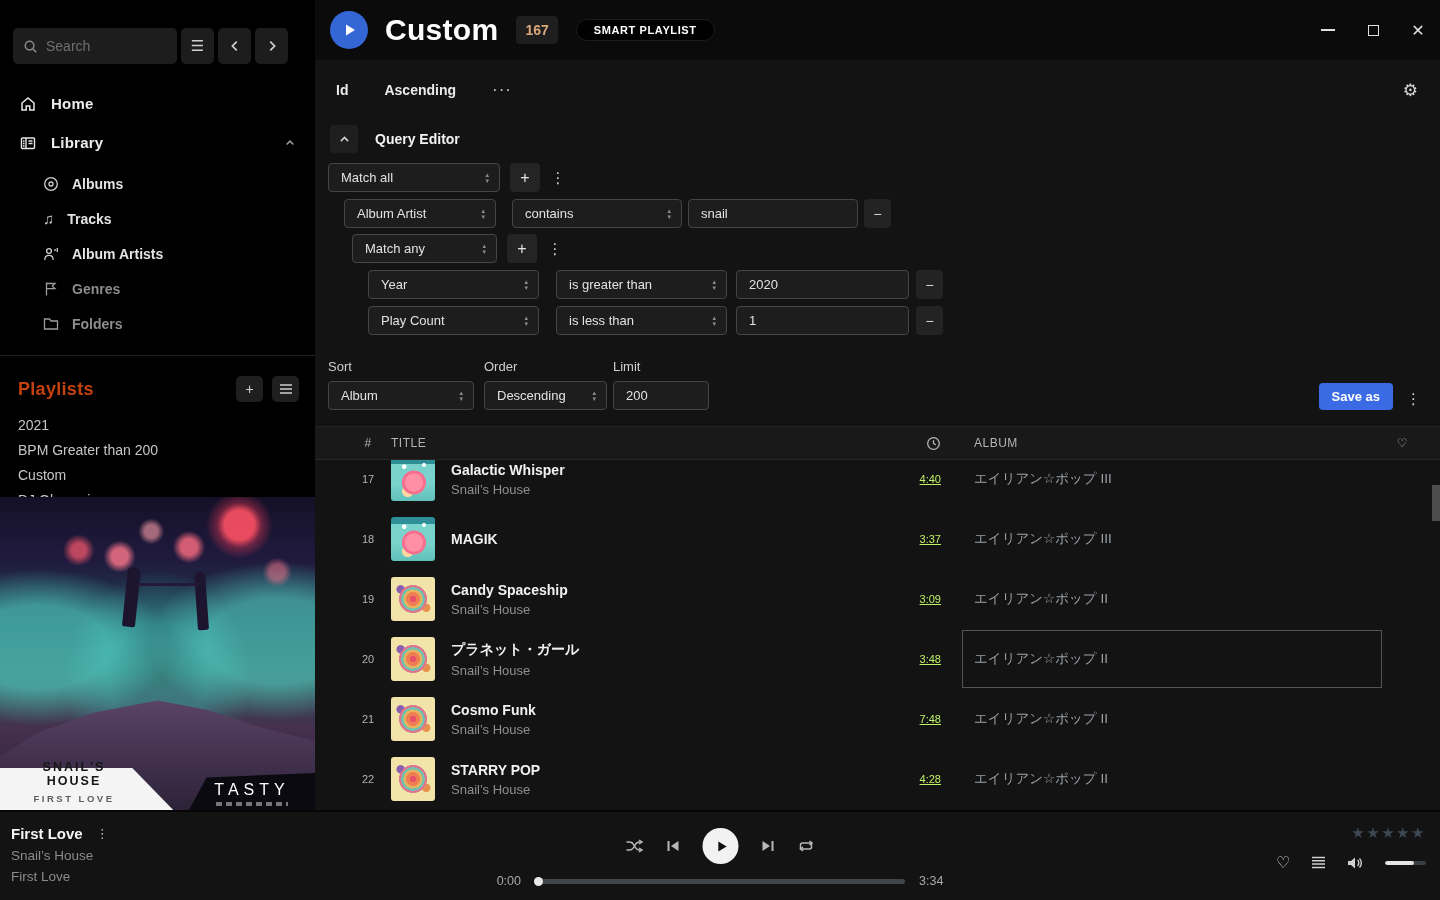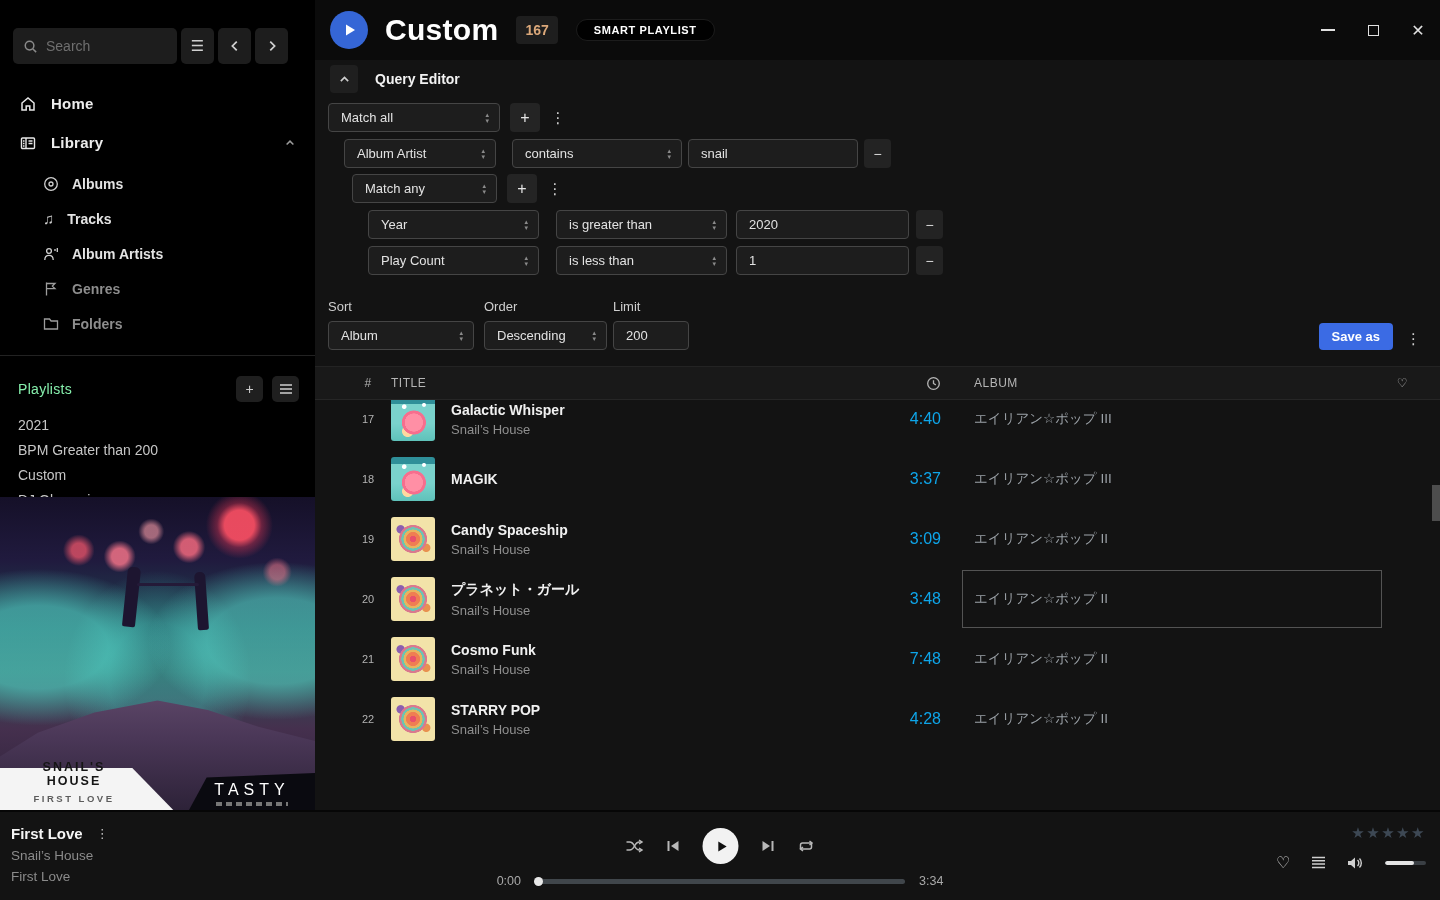--- a/index.html
+++ b/index.html
@@ -14,21 +14,21 @@
   .search-box input::placeholder { color:#6f6f6f; }
   .icon-btn { width:33px; height:36px; background:#1d1d1d; border-radius:5px; display:flex; align-items:center; justify-content:center; color:#d0d0d0; font-size:15px; }
   .nav { padding-top:10px; }
   .nav-item { height:39px; display:flex; align-items:center; gap:14px; padding:0 19px; color:#ececec; font-size:15px; font-weight:700; letter-spacing:.2px; cursor:pointer; }
   .nav-item .chev { margin-left:auto; color:#9a9a9a; }
   .sub-items { padding:4px 0 2px 0; }
   .sub-item { height:35px; display:flex; align-items:center; gap:13px; padding:0 19px 0 43px; color:#e3e3e3; font-size:14px; font-weight:700; cursor:pointer; }
   .sub-item.dim { color:#8d8d8d; }
   .side-divider { border-top:1px solid #222; margin:12px 0 0 0; }
   .pl-header { display:flex; align-items:center; padding:20px 16px 4px 18px; }
-  .pl-header .pl-title { font-size:14px; font-weight:400; color:#86efac; letter-spacing:.3px; }
+  .pl-header .pl-title { font-size:18px; font-weight:700; color:#c2410c; letter-spacing:.3px; }
   .pl-header .mini-btn { width:27px; height:26px; background:#1f1f1f; border-radius:5px; color:#cfcfcf; display:flex; align-items:center; justify-content:center; font-size:14px; }
   .pl-header .mini-btn + .mini-btn { margin-left:9px; }
   .pl-header .spacer { flex:1; }
   .pl-items { padding:6px 18px; }
   .pl-item { height:25px; display:flex; align-items:center; color:#c6c6c6; font-size:14px; cursor:pointer; }
 
   
   .art { position:absolute; left:0; bottom:0; width:315px; height:313px; overflow:hidden;
     background:
       radial-gradient(circle at 76% 9%, rgba(255,80,100,.9) 0 4%, rgba(255,60,90,.35) 6%, transparent 9%),
@@ -101,21 +101,21 @@
   .g1-cond { margin:7px 0 0 29px; }
   .g2-head { margin:6px 0 0 37px; }
   .g2-cond { margin:7px 0 0 53px; }
   .w172{width:172px} .w152{width:152px} .w170{width:170px} .w155{width:171px} .w173{width:173px} .w145{width:145px}
   .gap16{margin-left:16px} .gap6{margin-left:6px} .gap17{margin-left:17px} .gap9{margin-left:9px} .gap7{margin-left:7px}
 
   .sort-row { display:flex; margin:24px 0 0 13px; position:relative; padding-right:120px; }
   .fgroup { display:flex; flex-direction:column; }
   .fgroup .flabel { font-size:13px; color:#cfcfcf; margin-bottom:7px; }
   .fgroup + .fgroup { margin-left:10px; }
-  .w146{width:146px} .w123{width:123px} .w76{width:76px}
+  .w146{width:146px} .w123{width:123px} .w76{width:96px}
   .save-btn { position:absolute; right:47px; bottom:0; height:27px; padding:0 13px; background:#3b6be4; border:none; border-radius:4px;
     color:#fff; font-size:13px; font-weight:700; font-family:inherit; cursor:pointer; }
   .save-dots { position:absolute; right:19px; bottom:2px; color:#cfcfcf; font-size:15px; cursor:pointer; }
 
   
   .songs { margin-top:16px; border-top:1px solid #232323; }
   .tgrid { display:grid; grid-template-columns:46px 60px 420px 70px 33px 406px 45px; padding:0 15px 0 30px; align-items:center; }
   .thead { height:33px; background:#191919; border-bottom:1px solid #262626; }
   .thead .h { font-size:12px; color:#b5b5b5; letter-spacing:.5px; }
   .h-idx { text-align:center; font-size:13px; }
@@ -132,21 +132,21 @@
       radial-gradient(circle at 52% 58%, #ff8fa5 0 26%, #f76e8e 27% 34%, transparent 36%),
       radial-gradient(circle at 38% 78%, #ffd9a0 0 12%, transparent 14%),
       linear-gradient(180deg,#2f8f99 0 16%, #7ad2cc 16% 60%, #5fc2ba 100%); }
   .art-cream { background:
       radial-gradient(circle at 50% 50%, #e8506a 0 10%, #ef7e52 11% 22%, #e8b35e 23% 30%, #6cc4b2 31% 37%, #d9788e 38% 44%, transparent 46%),
       radial-gradient(circle at 22% 28%, #8a5fb0 0 8%, transparent 10%),
       radial-gradient(circle at 80% 70%, #e8914f 0 8%, transparent 10%),
       #f2e3a9; }
   .c-title .t { font-size:14px; font-weight:600; color:#f1f1f1; }
   .c-title .a { font-size:13px; color:#8f8f8f; margin-top:4px; }
-  .c-dur { justify-self:end; font-size:16px; color:#0ea5e9; }
+  .c-dur { justify-self:end; font-size:11px; color:#bef264;text-decoration:underline; }
   .c-album { font-size:13.5px; color:#9aa0a6; height:58px; display:flex; align-items:center; }
   .c-album.focused { border:1px solid #535353; margin-left:-12px; padding-left:11px; margin-right:-2px; }
   .scroll-thumb { position:absolute; right:0; top:485px; width:8px; height:36px; background:#4d4d4d; }
 
   
   #player { position:absolute; left:0; top:810px; width:1440px; height:90px; background:#131313; border-top:2px solid #060606; }
   .np { position:absolute; left:11px; top:13px; }
   .np-title-row { display:flex; align-items:center; gap:13px; }
   .np-title { font-size:15px; font-weight:700; color:#f5f5f5; }
   .np-dots { color:#bdbdbd; font-size:13px; cursor:pointer; }
@@ -312,20 +312,26 @@
       <div class="wc">
           <span class="bar"></span>
         </div>
       <div class="wc">
           <span class="sq"></span>
         </div>
       <div class="wc close">✕</div>
     </div>
   </div>
 
+  <div class="toolbar">
+    <span class="tb-btn">Id</span>
+    <span class="tb-btn">Ascending</span>
+    <span class="tb-more">···</span>
+    <span class="tb-gear">⚙</span>
+  </div>
 
   <div class="qe-head">
     <div class="sq-btn">
       <svg width="13" height="13" viewBox="0 0 16 16" fill="none" stroke="#cfcfcf" stroke-width="2">
           <path d="M3.5 10 L8 5.5 l4.5 4.5"></path>
         </svg>
     </div>
     <span class="qe-title">Query Editor</span>
   </div>
 

